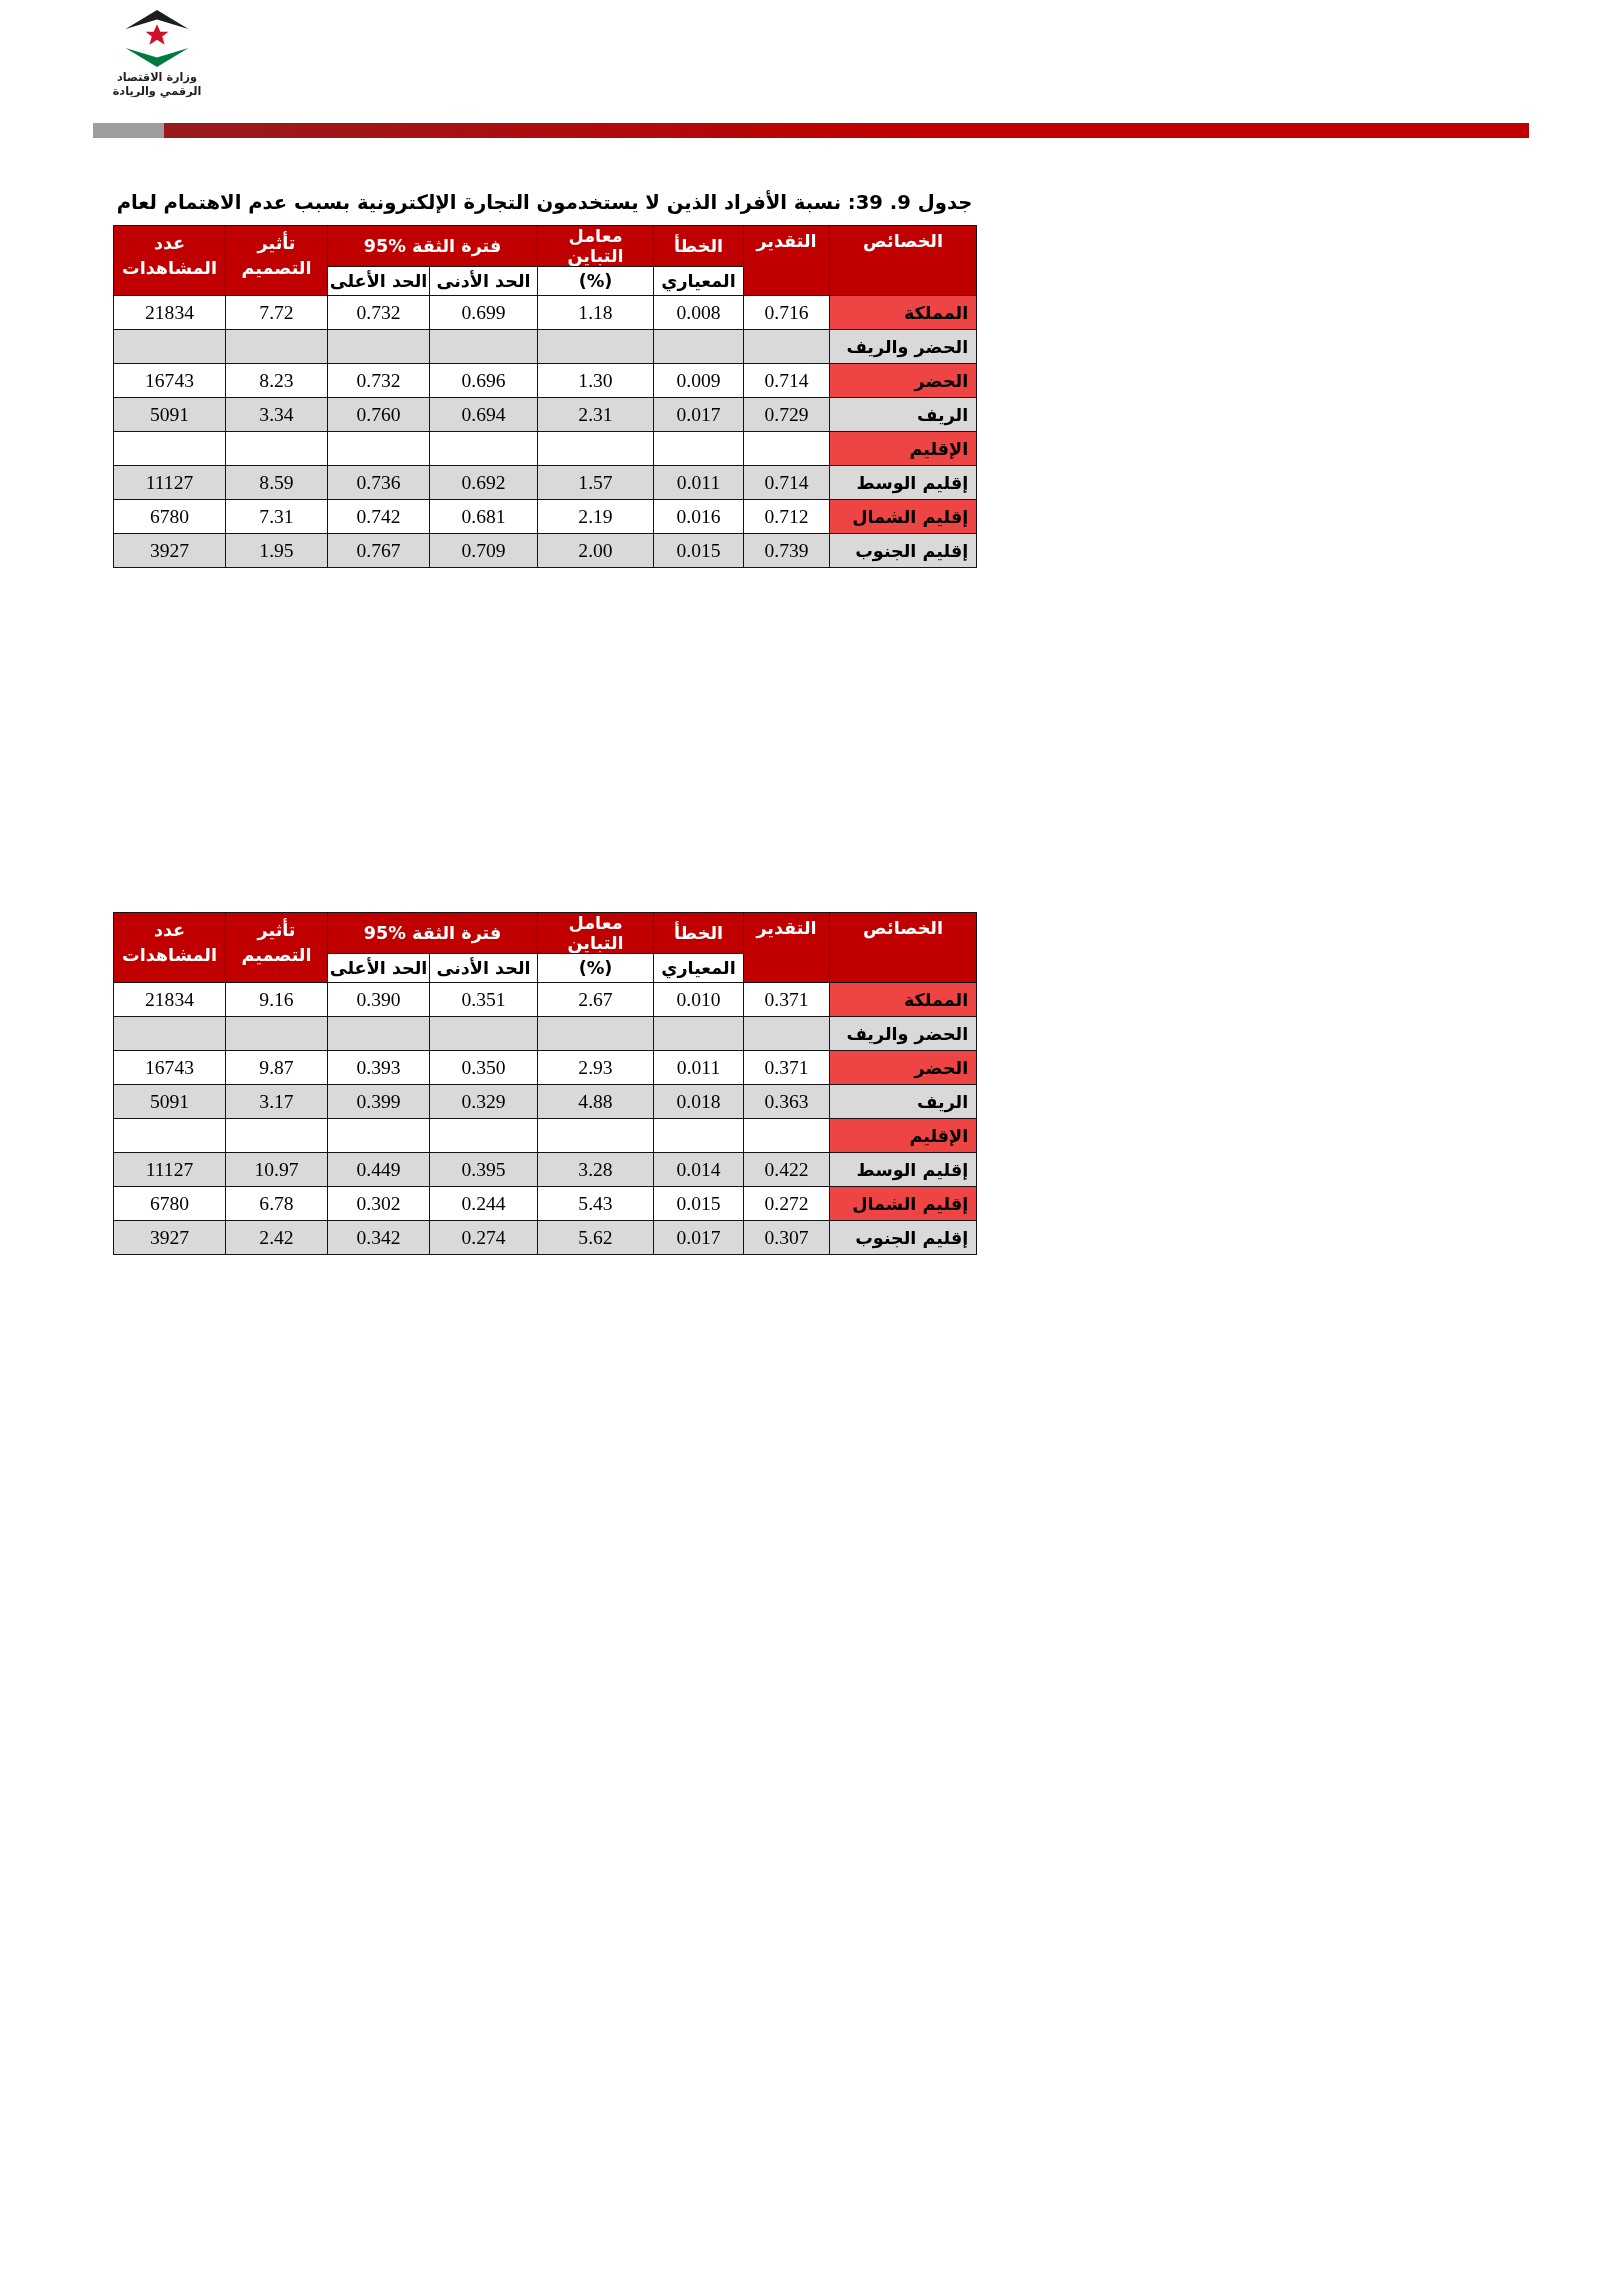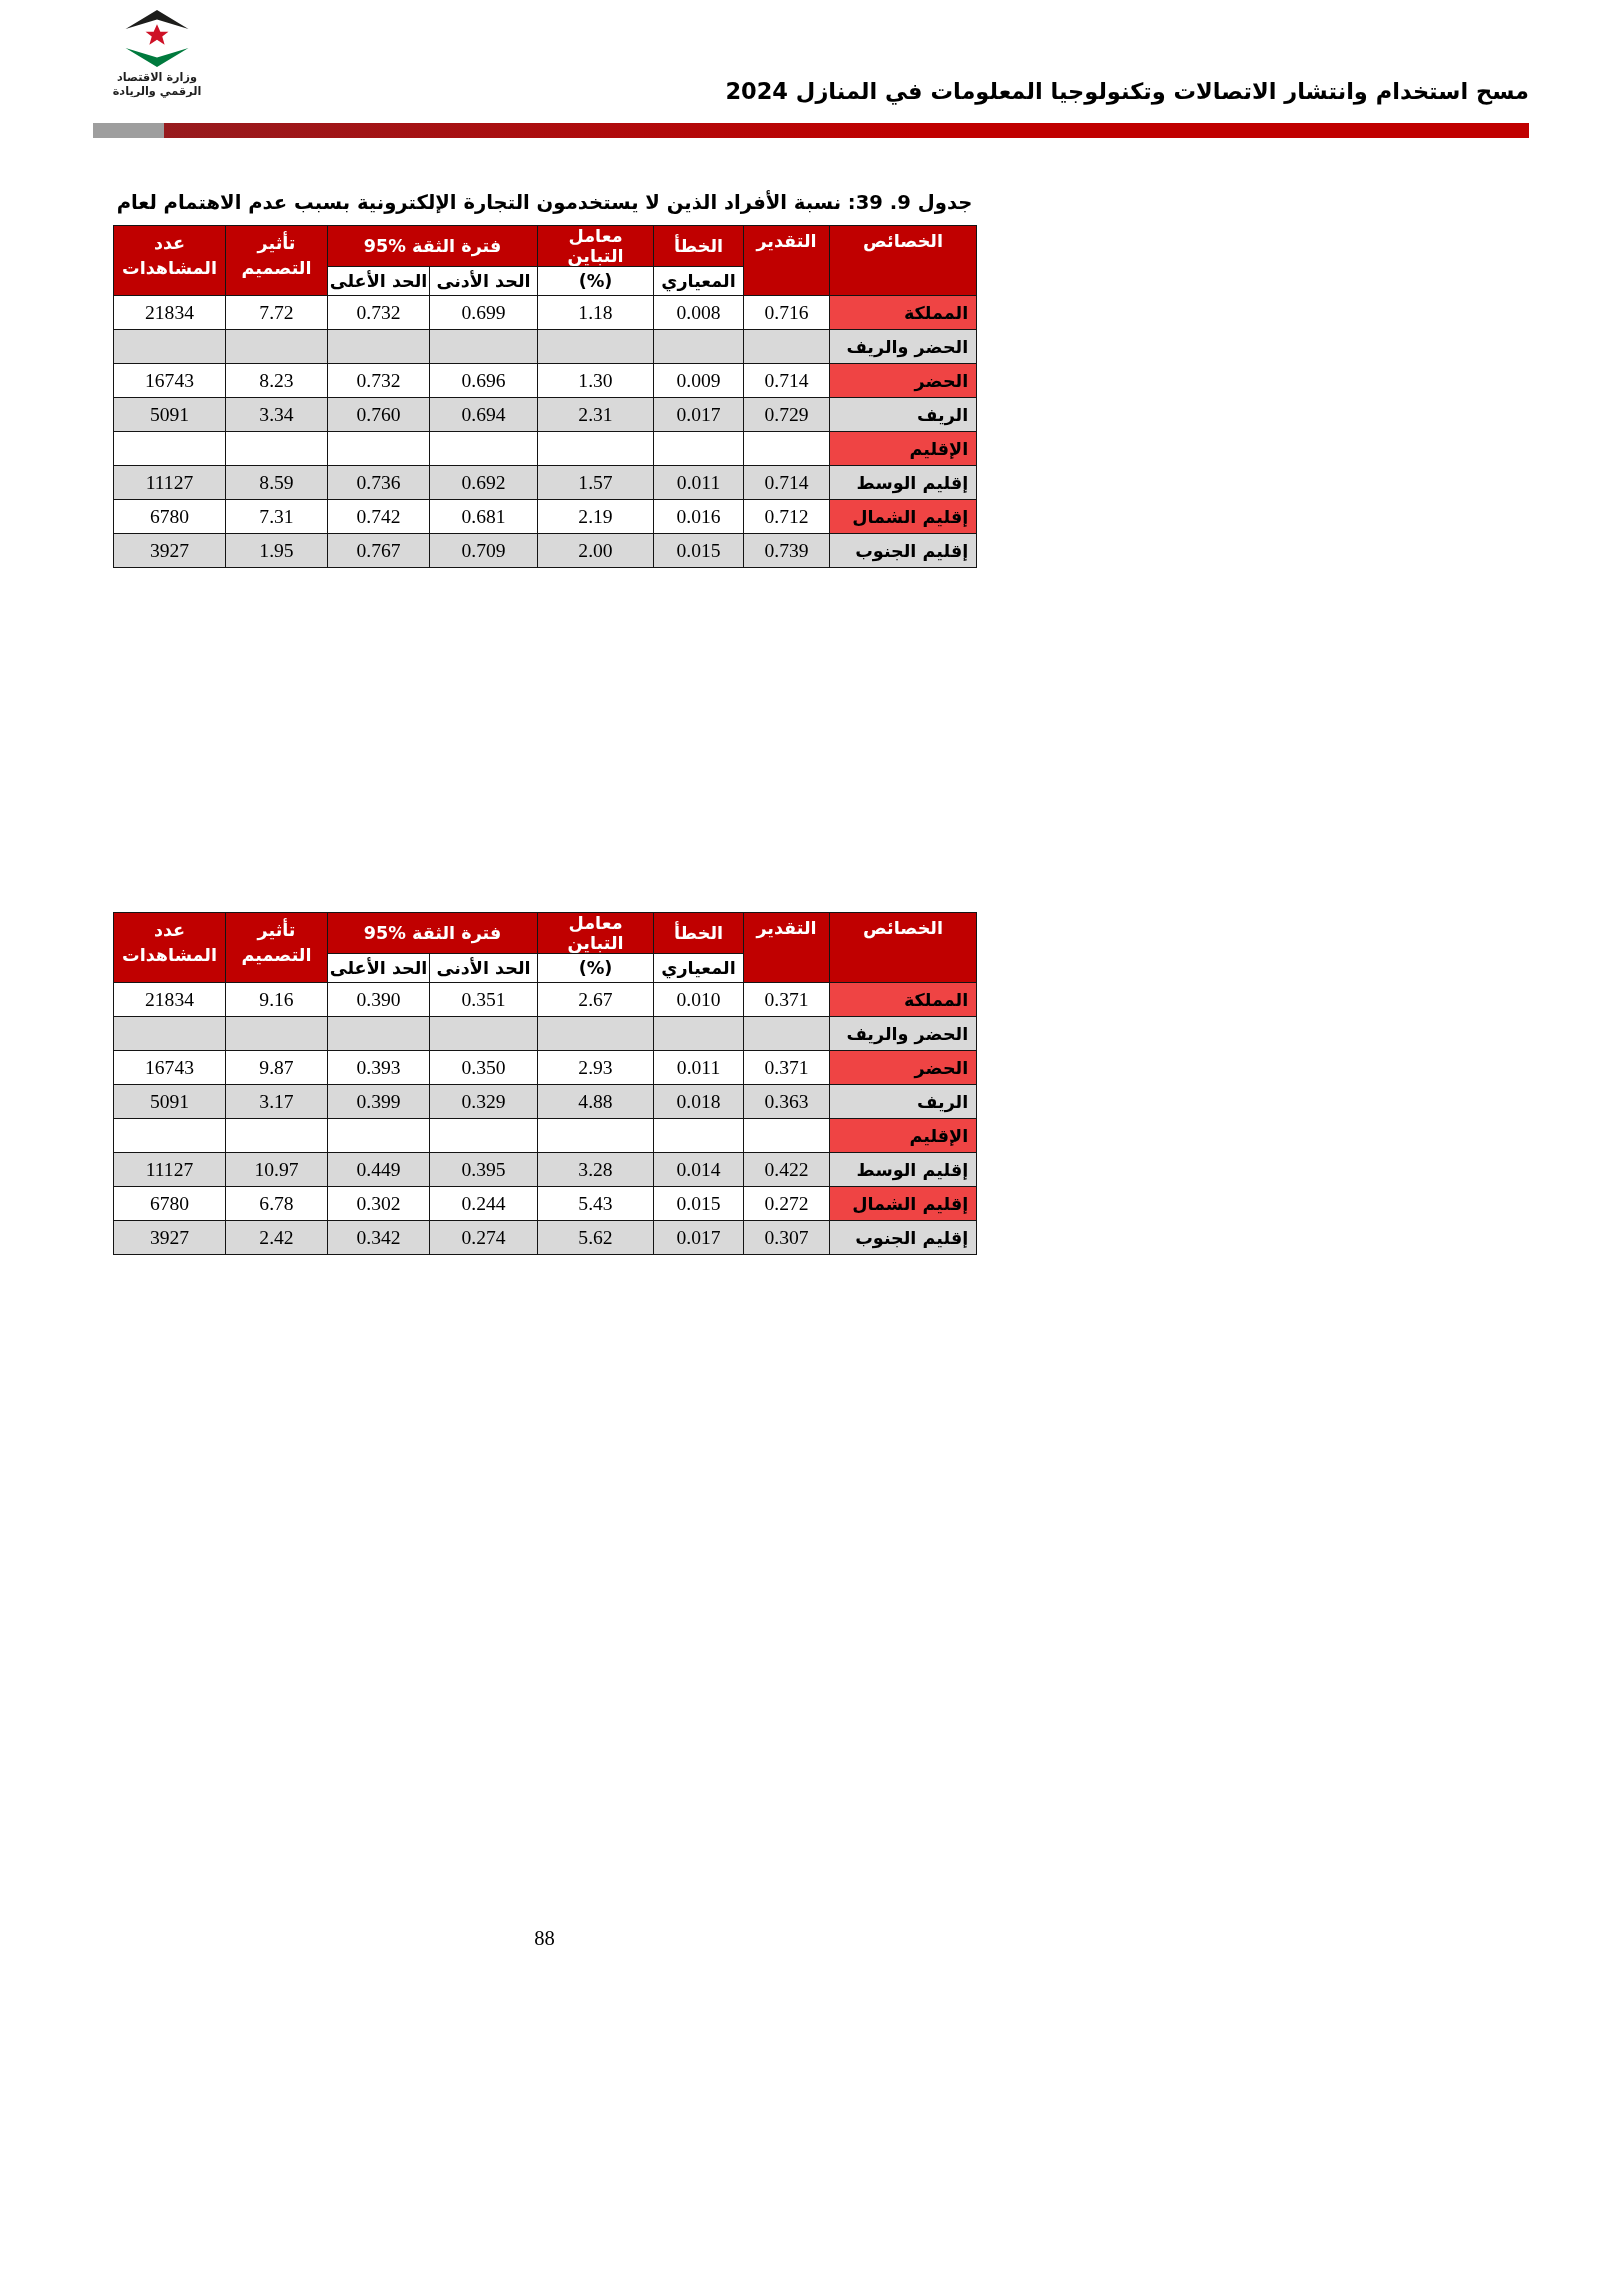--- a/index.html
+++ b/index.html
@@ -84,21 +84,20 @@
       <polygon points="39,2 72,22 39,12 6,22" fill="#1d1d1b"></polygon>
       <polygon points="39,17 42.5,25 51,25 44.5,30 47,38.5 39,33.4 31,38.5 33.5,30 27,25 35.5,25" fill="#ce1126"></polygon>
       <polygon points="39,62 6,42 39,52 72,42" fill="#007a3d"></polygon>
     </svg>
     <div class="ministry-name">
       <span>وزارة الاقتصاد</span>
       <span>الرقمي والريادة</span>
     </div>
   </div>
 
-  <div class="report-title">مسح استخدام وانتشار الاتصالات وتكنولوجيا المعلومات في المنازل 2024</div>
 
   <div class="bar-grey"></div>
   <div class="bar-red"></div>
 
   <div class="tbl-title t39">جدول 9. 39: نسبة الأفراد الذين لا يستخدمون التجارة الإلكترونية بسبب عدم الاهتمام لعام 2024</div>
 
   <table class="data-table t39-table" dir="rtl">
     <colgroup>
       <col style="width:147px">
         <col style="width:86px">
@@ -328,16 +327,15 @@
         <td class="num">0.017</td>
         <td class="num">5.62</td>
         <td class="num">0.274</td>
         <td class="num">0.342</td>
         <td class="num">2.42</td>
         <td class="num">3927</td>
       </tr>
     </tbody>
   </table>
 
-  <div class="page-number">88</div>
 
 </div>
 
 
 </body></html>

